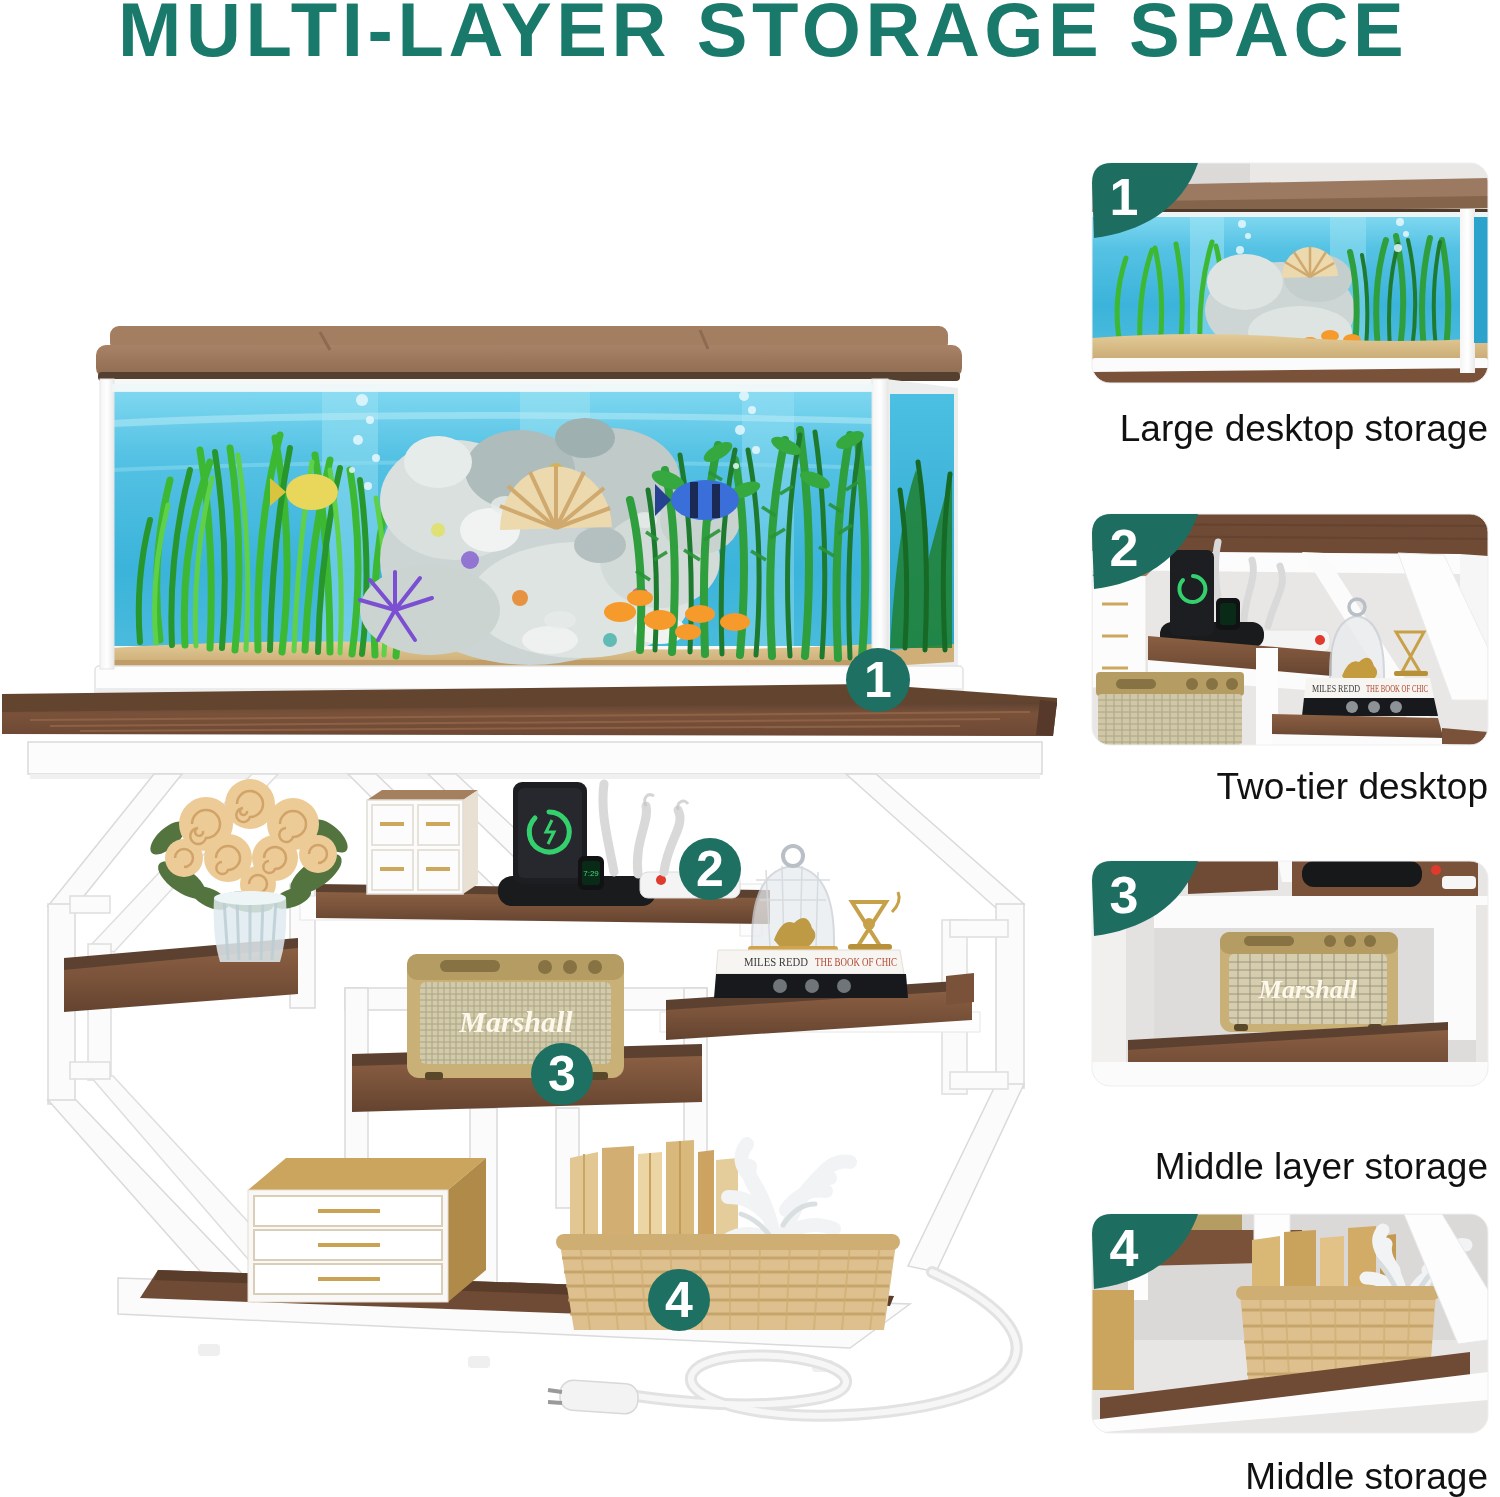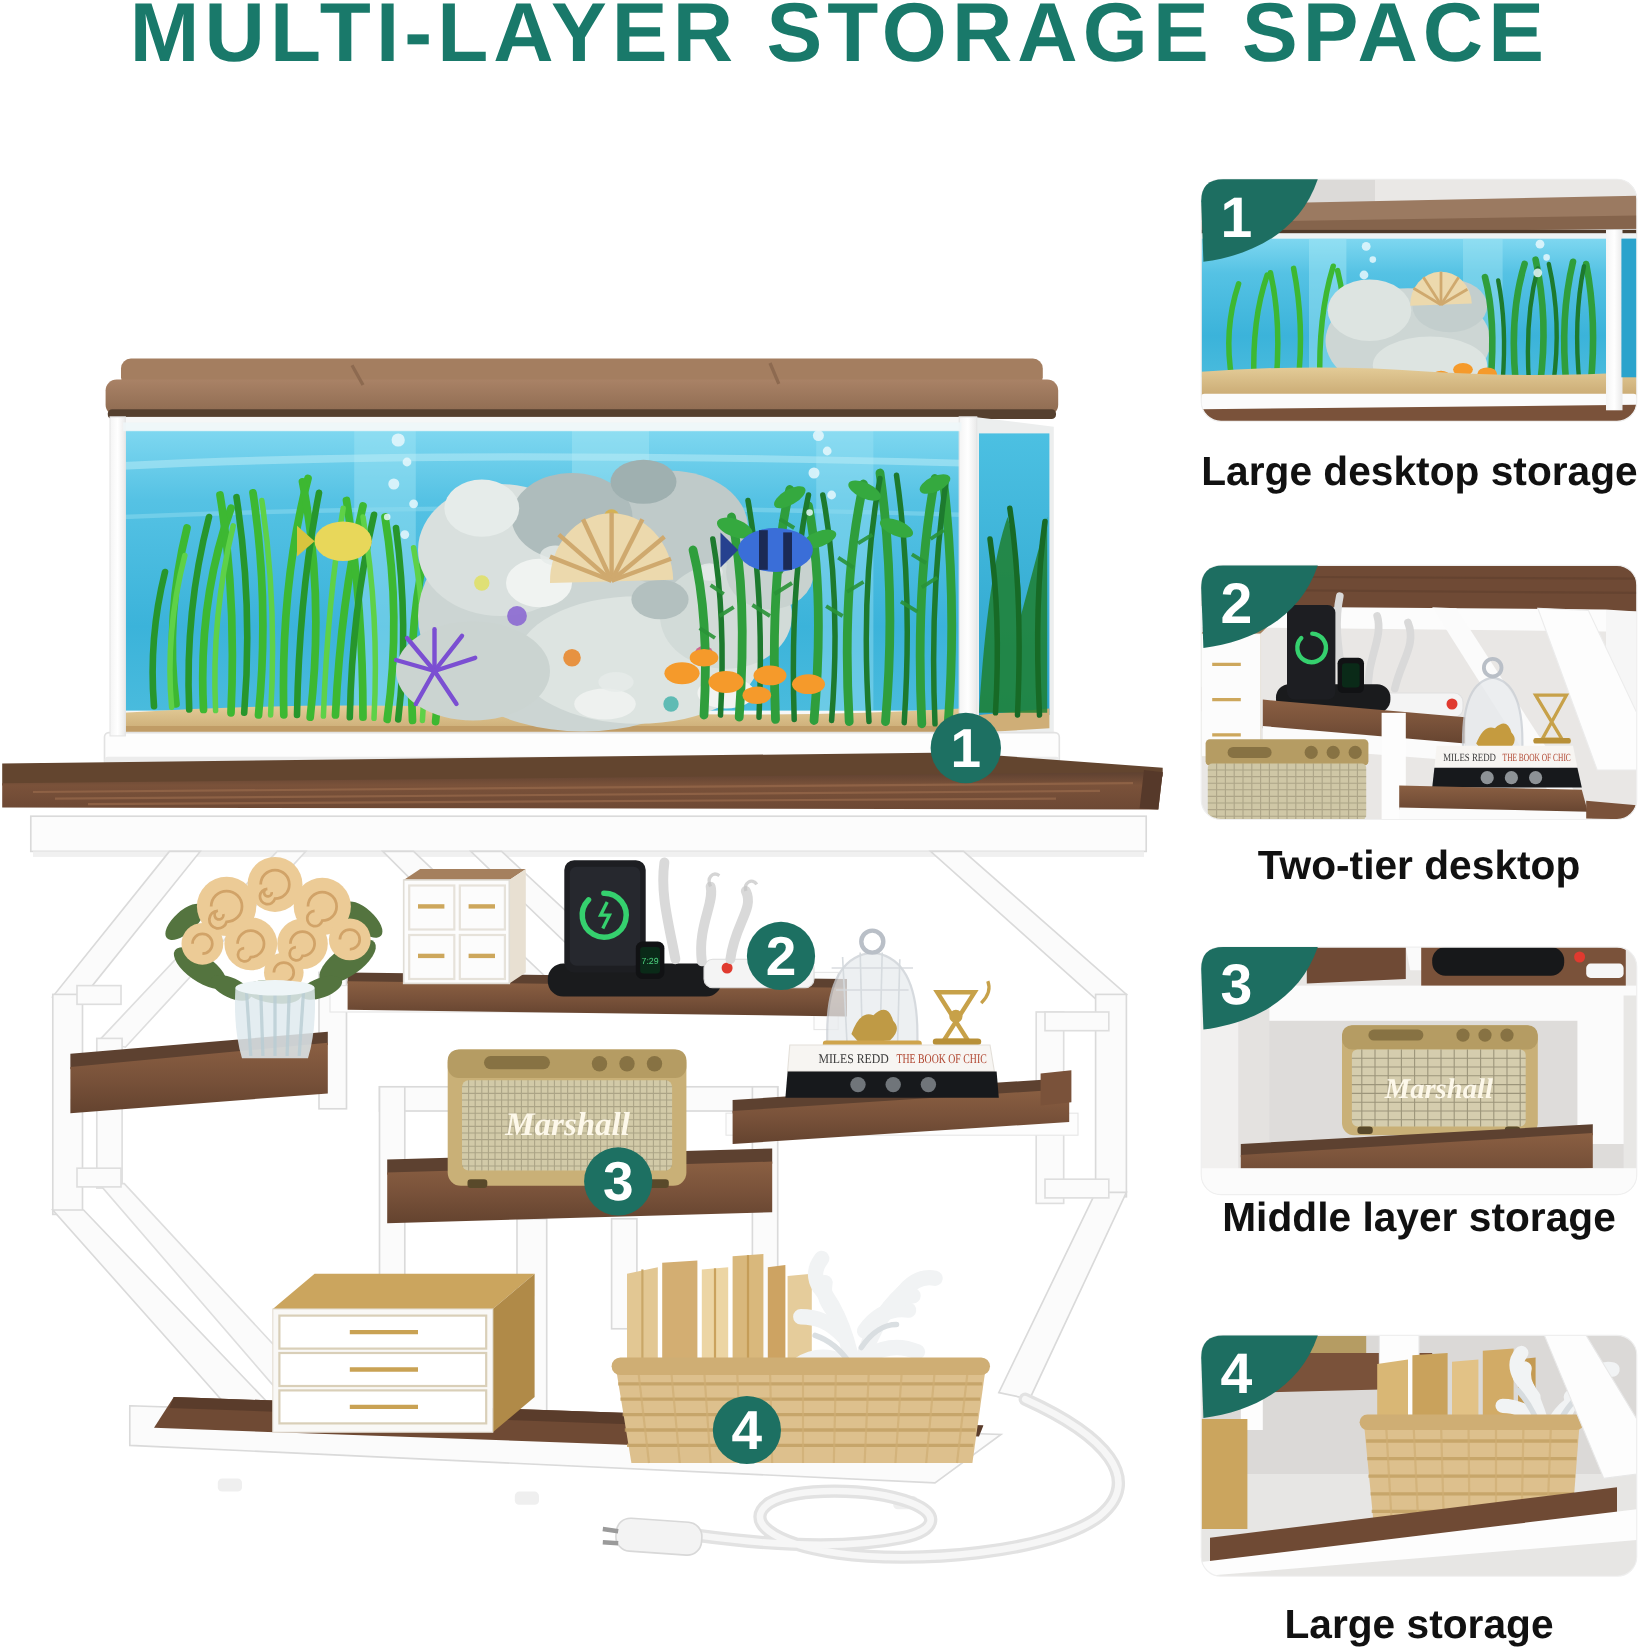--- a/index.html
+++ b/index.html
@@ -1,18 +1,18 @@
 <!DOCTYPE html>
 <html><head>
 <meta charset="utf-8">
 <style>
   html,body{margin:0;padding:0;background:#ffffff;width:1500px;height:1497px;overflow:hidden;}
   body{font-family:"Liberation Sans", sans-serif;position:relative;}
   .title{position:absolute;left:118px;top:-14px;font-size:76px;font-weight:bold;color:#19796a;letter-spacing:4.6px;white-space:nowrap;}
-  .cap{position:absolute;width:396px;left:1092px;text-align:center;font-size:37px;font-weight:bold;color:#111;white-space:nowrap;}
+  .cap{position:absolute;width:396px;left:1092px;text-align:right;font-size:37px;font-weight:normal;color:#111;white-space:nowrap;}
 </style>
 </head>
 <body>
 
 <div class="title">MULTI-LAYER STORAGE SPACE</div>
 
 <svg id="main" width="1500" height="1497" viewBox="0 0 1500 1497" style="position:absolute;left:0;top:0">
 <defs>
   <linearGradient id="water" x1="0" y1="0" x2="0" y2="1">
     <stop offset="0" stop-color="#7ed7f0"></stop>
@@ -847,15 +847,15 @@
 <g>
   <path d="M1092,1234 Q1092,1214 1112,1214 L1198,1214 C1182,1261 1140,1283 1094,1289 Z" fill="#1d6e61"></path>
   <text x="1124" y="1266" font-size="52" font-weight="bold" fill="#ffffff" text-anchor="middle" font-family="Liberation Sans">4</text>
 </g>
 </svg>
 
 <div class="cap" style="top:408px">Large desktop storage</div>
 
 <div class="cap" style="top:766px">Two-tier desktop</div>
 
-<div class="cap" style="top:1086px">Middle layer storage</div>
-
-<div class="cap" style="top:1456px">Large storage</div>
+<div class="cap" style="top:1146px">Middle layer storage</div>
+
+<div class="cap" style="top:1456px">Middle storage</div>
 
 </body></html>

